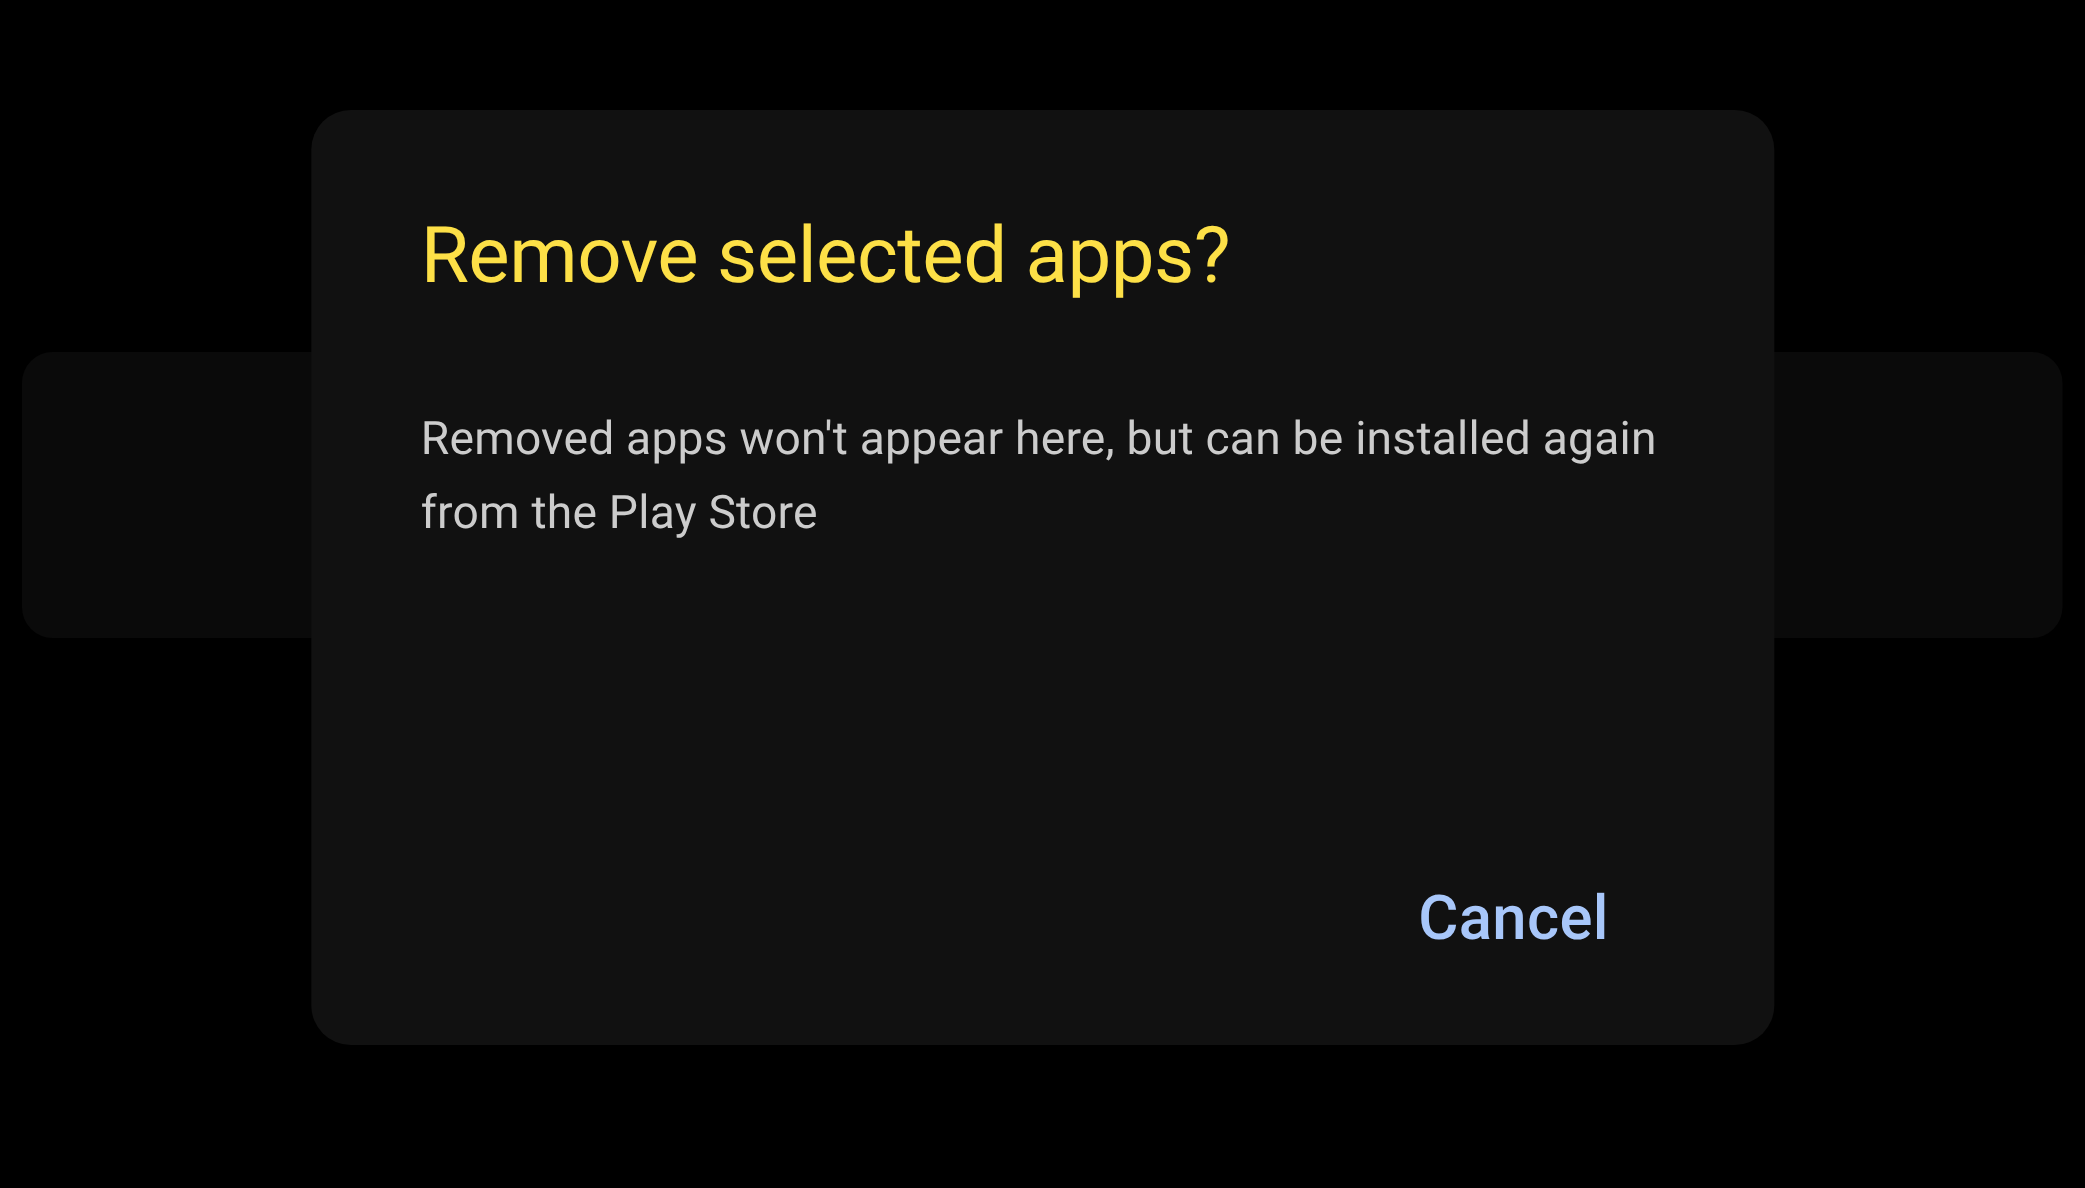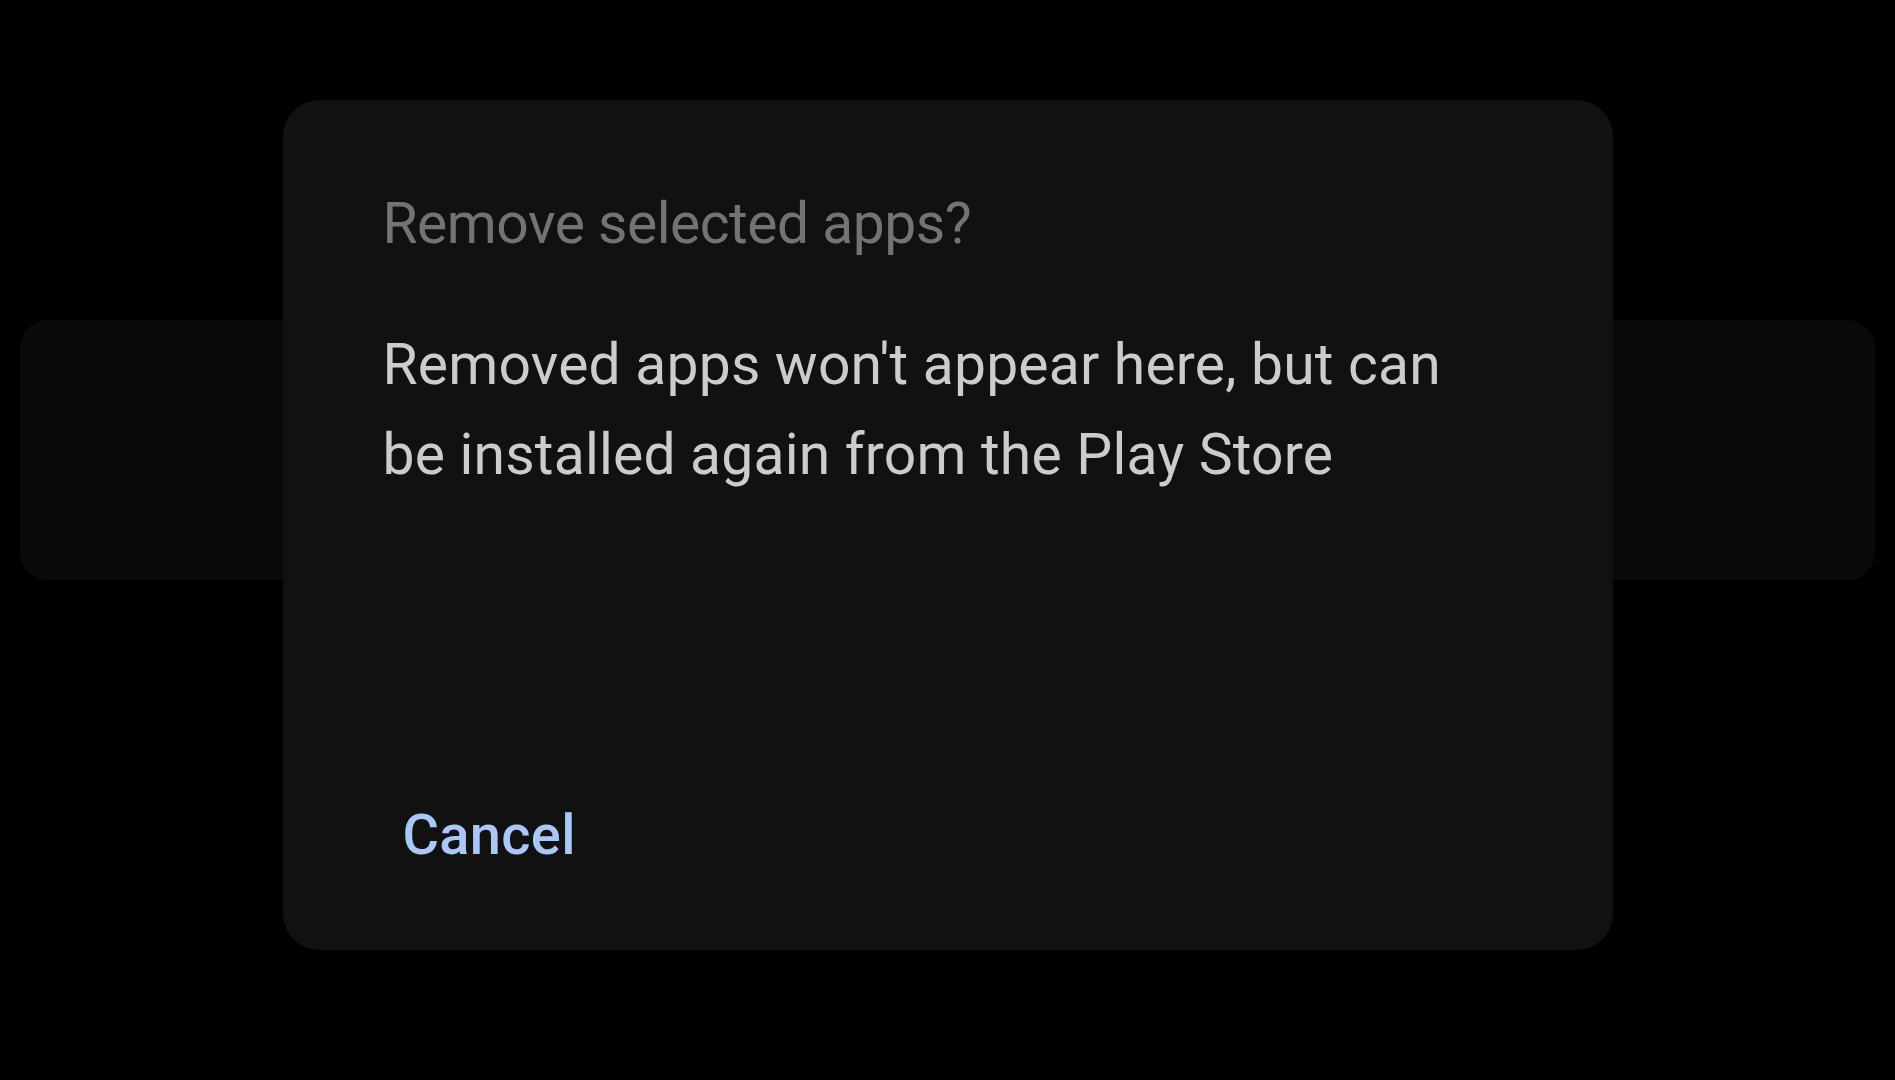--- a/index.html
+++ b/index.html
@@ -46,39 +46,40 @@
       padding: 90px 100px 70px 100px;
       width: 1330px;
       height: 850px;
       z-index: 1;
       display: flex;
       flex-direction: column;
       margin-top: -30px;
     }
     
     .dialog-title {
-      color: #737373;
-      font-size: 57px;
+      color: #fde047;
+      font-size: 71px;
       font-weight: 400;
       letter-spacing: -0.5px;
-      margin-bottom: 62px;
+      margin-bottom: 92px;
       line-height: 1.2;
     }
     
     .dialog-message {
       color: #cccccc;
-      font-size: 57px;
+      font-size: 42px;
       font-weight: 400;
       line-height: 1.58;
       letter-spacing: 0.2px;
       flex: 1;
     }
     
     .dialog-actions {
       display: flex;
+      justify-content: flex-end;
       gap: 115px;
       margin-top: 40px;
       padding-right: 30px;
     }
     
     .dialog-button {
       background: transparent;
       border: none;
       color: #a8c7fa;
       font-size: 56px;

